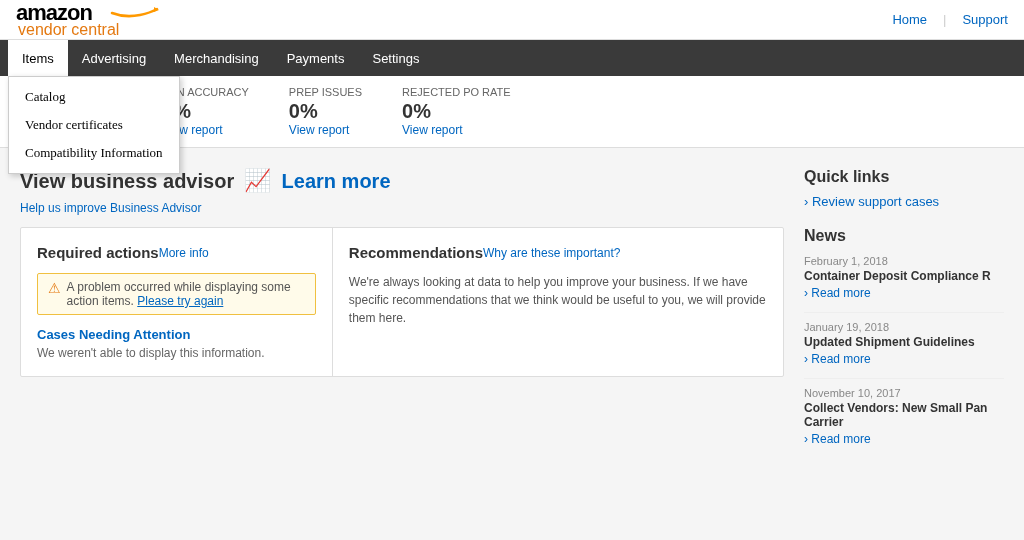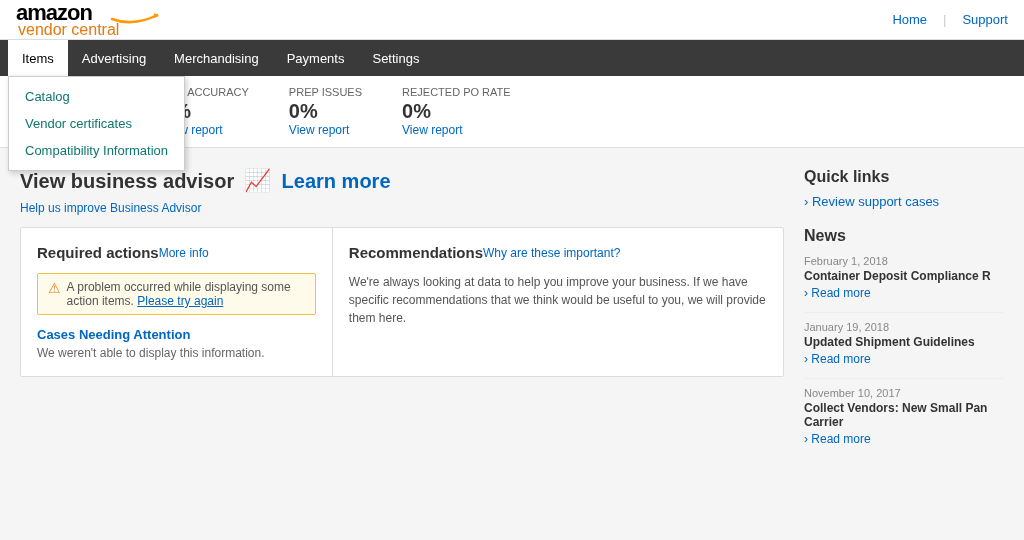--- a/index.html
+++ b/index.html
@@ -50,21 +50,22 @@
       border: 1px solid #ccc;
       box-shadow: 2px 2px 6px rgba(0,0,0,0.2);
       z-index: 200;
       min-width: 160px;
       padding: 6px 0;
     }
     .dropdown-item {
       padding: 6px 16px;
       cursor: pointer;
       font-size: 13px;
-      color: #0f766e;
+      color: #000000;
+      font-family: Liberation Serif, serif;
     }
 
     
     #metrics-bar {
       background: #fff;
       padding: 10px 20px;
       display: flex;
       gap: 40px;
       border-bottom: 1px solid #ddd;
       font-size: 12px;
@@ -155,21 +156,21 @@
     .news-read-more { color: #0066c0; font-size: 12px; text-decoration: none; }
     .news-read-more:before { content: '› '; }
     .news-divider { border: none; border-top: 1px solid #eee; margin: 8px 0; }
   </style>
 </head>
 <body>
 
 <div id="top-bar">
   <div id="logo-area">
     <div style="display:flex; flex-direction:column; line-height:1;">
-      <div style="display:flex; align-items:flex-end; gap:18px;">
+      <div style="display:flex; align-items:flex-start; gap:18px;">
         <span style="font-size:22px; font-weight:900; letter-spacing:-1px; color:#000;">amazon</span>
         <svg width="50" height="14" viewBox="0 0 50 14" style="margin-top:2px;">
           <path d="M2 9 Q15 14 30 11 Q40 9 47 5" stroke="#FF9900" stroke-width="2.5" fill="none" stroke-linecap="round"></path>
           <polygon points="44,3 49,6 44,8" fill="#FF9900"></polygon>
         </svg>
       </div>
       <div style="font-size:16px; color:#e47911; margin-top:-2px; padding-left:2px;">vendor central</div>
     </div>
   </div>
   <div id="top-nav">

